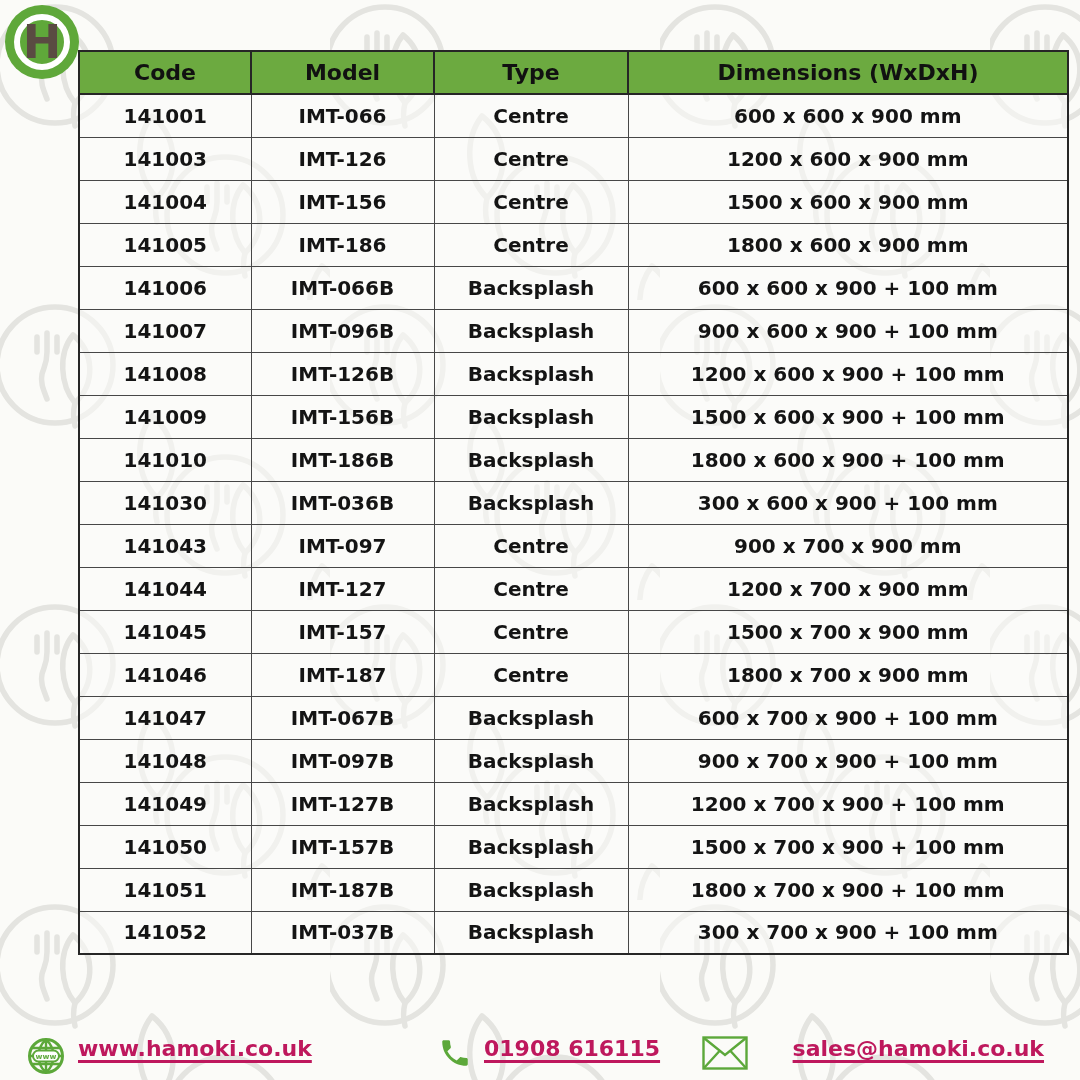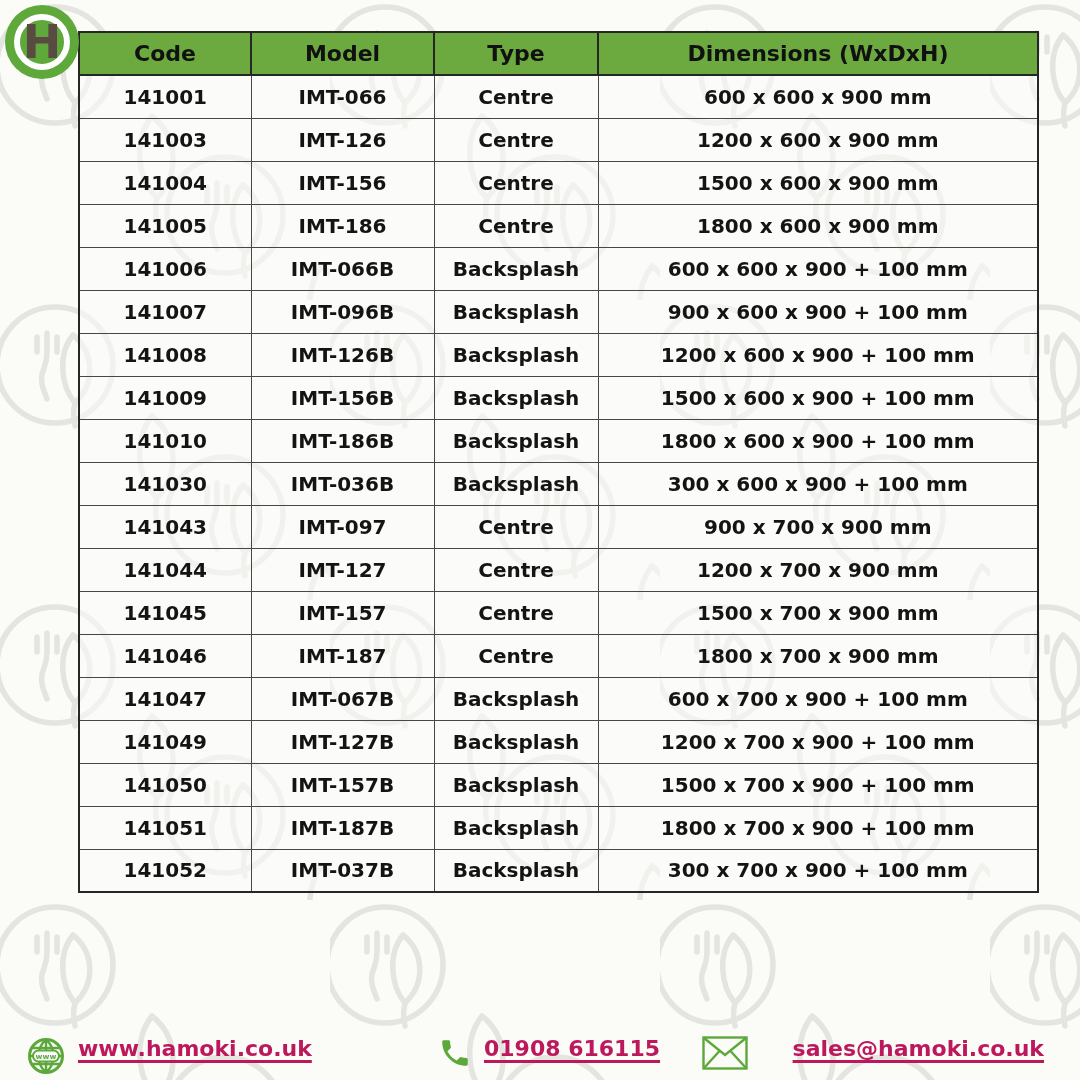--- a/index.html
+++ b/index.html
@@ -8,21 +8,21 @@
     position:relative;
     background:#fbfbf8;
     font-family:"DejaVu Sans","Liberation Sans",sans-serif;
     color:#141414;
   }
   .bg-watermark { position:absolute; top:0; left:0; z-index:0; }
 
   .logo { position:absolute; top:3px; left:3px; width:78px; height:78px; z-index:3; }
 
   .spec-table {
-    position:absolute; top:31px; left:78px; z-index:2;
+    position:absolute; top:50px; left:78px; z-index:2;
     border-collapse:collapse; table-layout:fixed;
     width:926px;
   }
   .spec-table th, .spec-table td {
     border:1.5px solid #474747;
     text-align:center; vertical-align:middle;
     font-weight:bold;
     height:43px;
     padding:0 4px;
     white-space:nowrap;
@@ -33,21 +33,21 @@
     border:2px solid #262626;
     font-size:22px;
     color:#111;
   }
   .spec-table tbody td {
     font-size:20px;
     background:rgba(252,252,250,0.55);
   }
   .col-code { width:172px; }
   .col-model { width:183px; }
-  .col-type { width:164px; }
+  .col-type { width:194px; }
   .col-dims { width:440px; }
 
   .footer-item {
     position:absolute; z-index:2;
     display:flex; align-items:flex-start; gap:12px;
     height:44px;
   }
   .footer-item .link {
     font-size:22px; font-weight:bold; color:#be185d;
     text-decoration:underline;
@@ -197,20 +197,26 @@
     <td class="col-dims">1800 x 700 x 900 mm</td>
   </tr>
 
   <tr>
     <td class="col-code">141047</td>
     <td class="col-model">IMT-067B</td>
     <td class="col-type">Backsplash</td>
     <td class="col-dims">600 x 700 x 900 + 100 mm</td>
   </tr>
 
+  <tr>
+    <td class="col-code">141048</td>
+    <td class="col-model">IMT-097B</td>
+    <td class="col-type">Backsplash</td>
+    <td class="col-dims">900 x 700 x 900 + 100 mm</td>
+  </tr>
 
   <tr>
     <td class="col-code">141049</td>
     <td class="col-model">IMT-127B</td>
     <td class="col-type">Backsplash</td>
     <td class="col-dims">1200 x 700 x 900 + 100 mm</td>
   </tr>
 
   <tr>
     <td class="col-code">141050</td>

